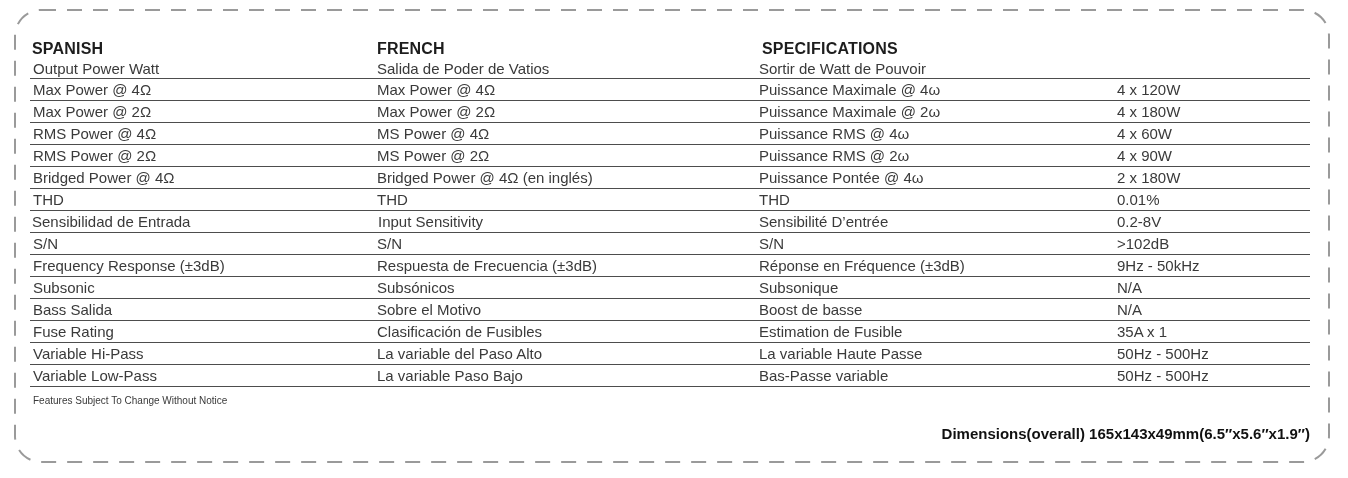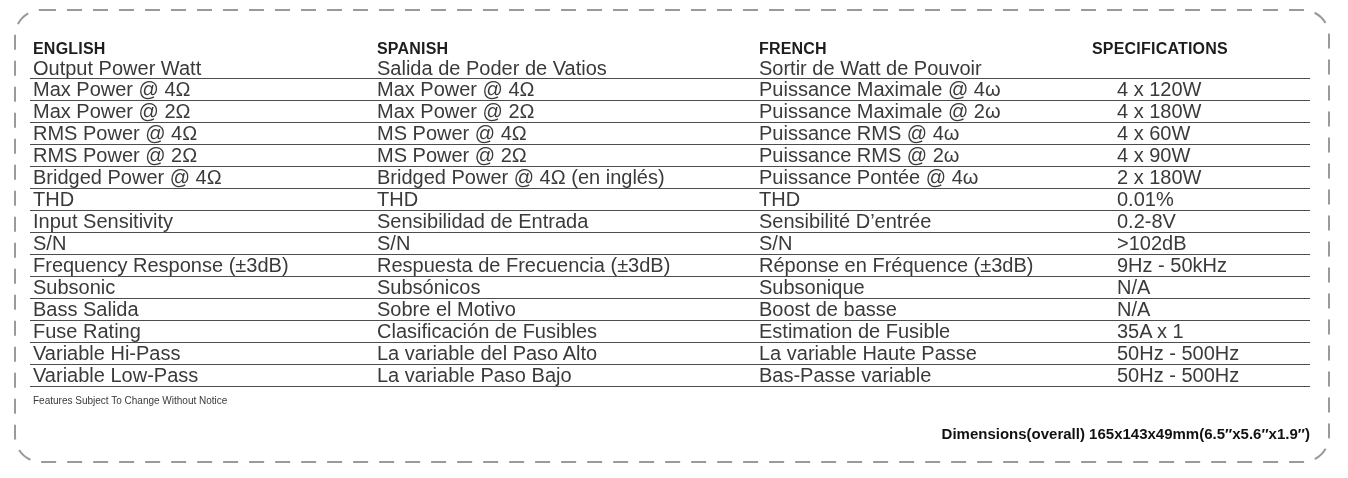--- a/index.html
+++ b/index.html
@@ -13,21 +13,21 @@
   .border-svg { position: absolute; left: 0; top: 0; }
 
   .spec-table {
     position: absolute; left: 30px; top: 38px; width: 1280px;
   }
   .row {
     display: grid;
     grid-template-columns: 345px 382px 330px 1fr;
     align-items: center;
     height: 22px;
-    font-size: 20px;
+    font-size: 15px;
     border-bottom: 1px solid #4d4d4d;
   }
   .row.header {
     height: 21px;
     border-bottom: none;
     font-weight: bold;
     font-size: 16px;
     color: #1d1d1d;
     letter-spacing: 0.2px;
   }
@@ -56,21 +56,20 @@
 </head>
 <body>
 
 <svg class="border-svg" width="1348" height="478" aria-hidden="true">
   <rect x="15" y="10" width="1314" height="452" rx="26" fill="none" stroke-width="2" stroke-dasharray="15 11" stroke="#9a9a9a"></rect>
 </svg>
 
 <div class="spec-table">
 
   <div class="row header">
-    <div class="cell c0">ENGLISH</div>
     <div class="cell c1">SPANISH</div>
     <div class="cell c2">FRENCH</div>
     <div class="cell c3">SPECIFICATIONS</div>
   </div>
 
   <div class="row subheader">
     <div class="cell c0">Output Power Watt</div>
     <div class="cell c1">Salida de Poder de Vatios</div>
     <div class="cell c2">Sortir de Watt de Pouvoir</div>
     <div class="cell c3"></div>
@@ -107,22 +106,22 @@
         <div class="cell c2">Puissance Pontée @ 4ω</div>
         <div class="cell c3">2 x 180W</div>
       </div>
       <div class="row">
         <div class="cell c0">THD</div>
         <div class="cell c1">THD</div>
         <div class="cell c2">THD</div>
         <div class="cell c3">0.01%</div>
       </div>
       <div class="row">
+        <div class="cell c1">Sensibilidad de Entrada</div>
         <div class="cell c0">Input Sensitivity</div>
-        <div class="cell c1">Sensibilidad de Entrada</div>
         <div class="cell c2">Sensibilité D’entrée</div>
         <div class="cell c3">0.2-8V</div>
       </div>
       <div class="row">
         <div class="cell c0">S/N</div>
         <div class="cell c1">S/N</div>
         <div class="cell c2">S/N</div>
         <div class="cell c3">&gt;102dB</div>
       </div>
       <div class="row">

